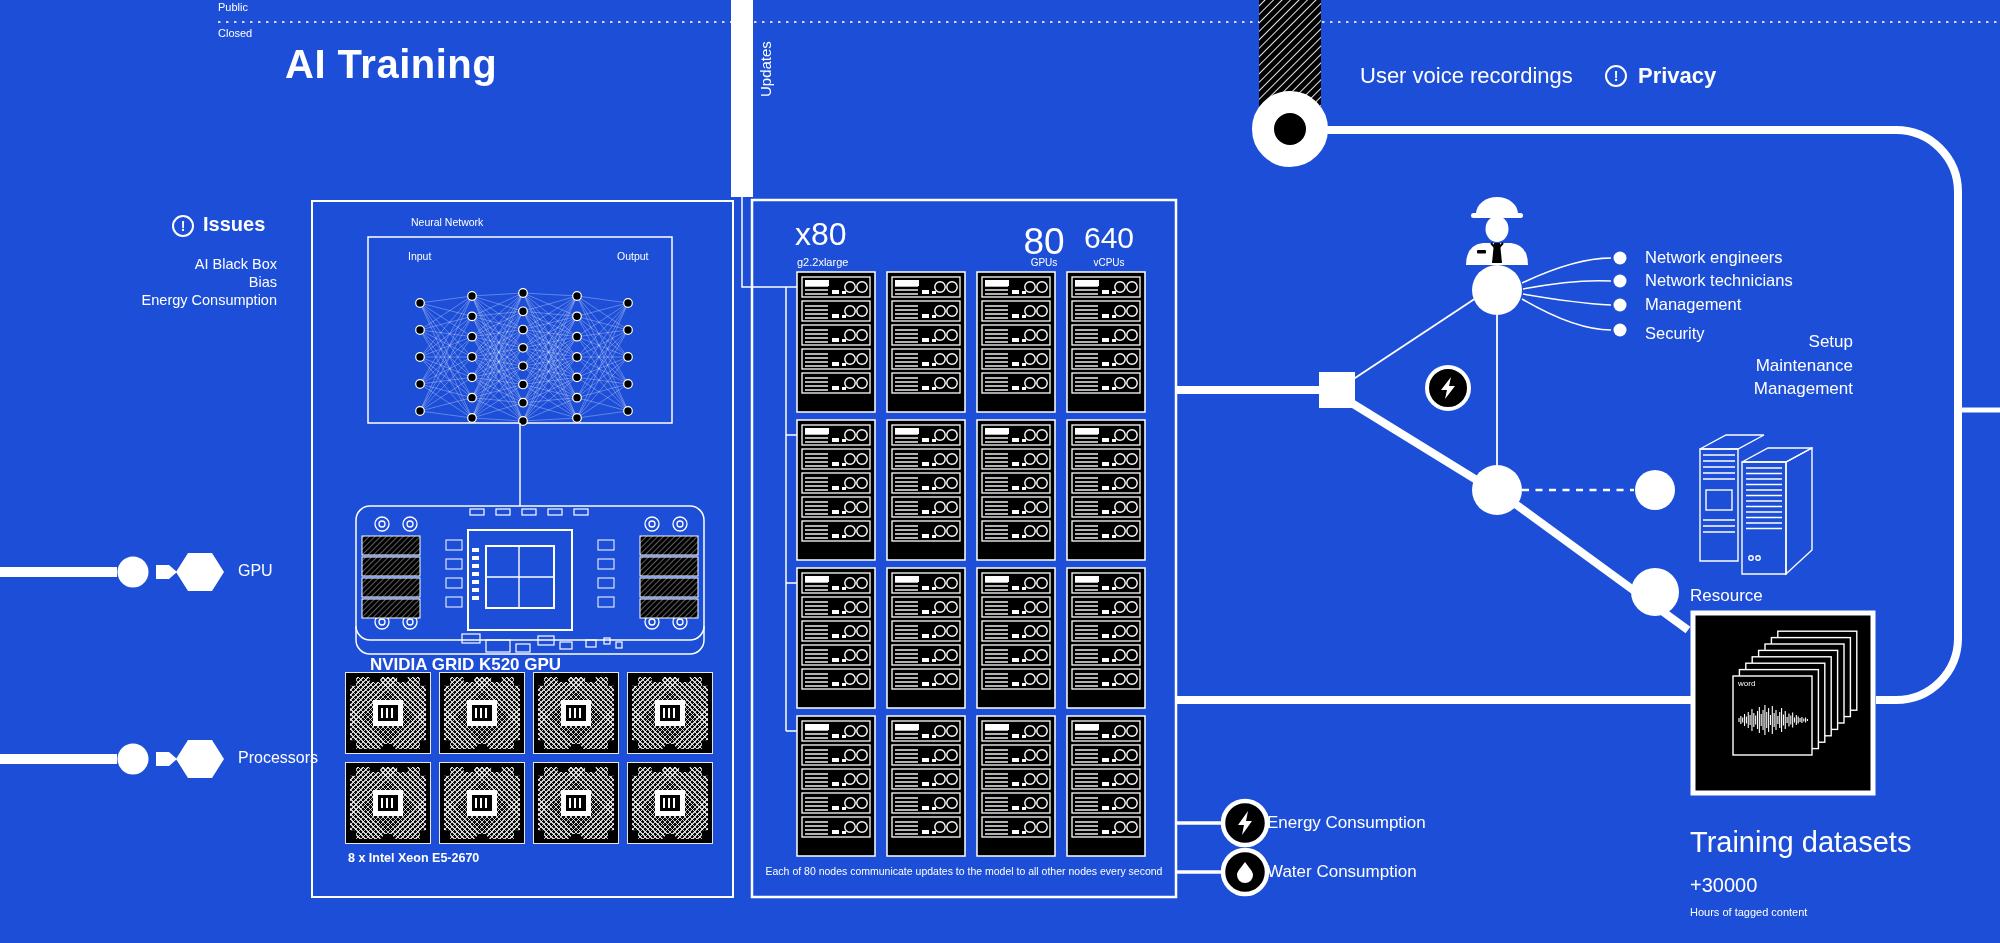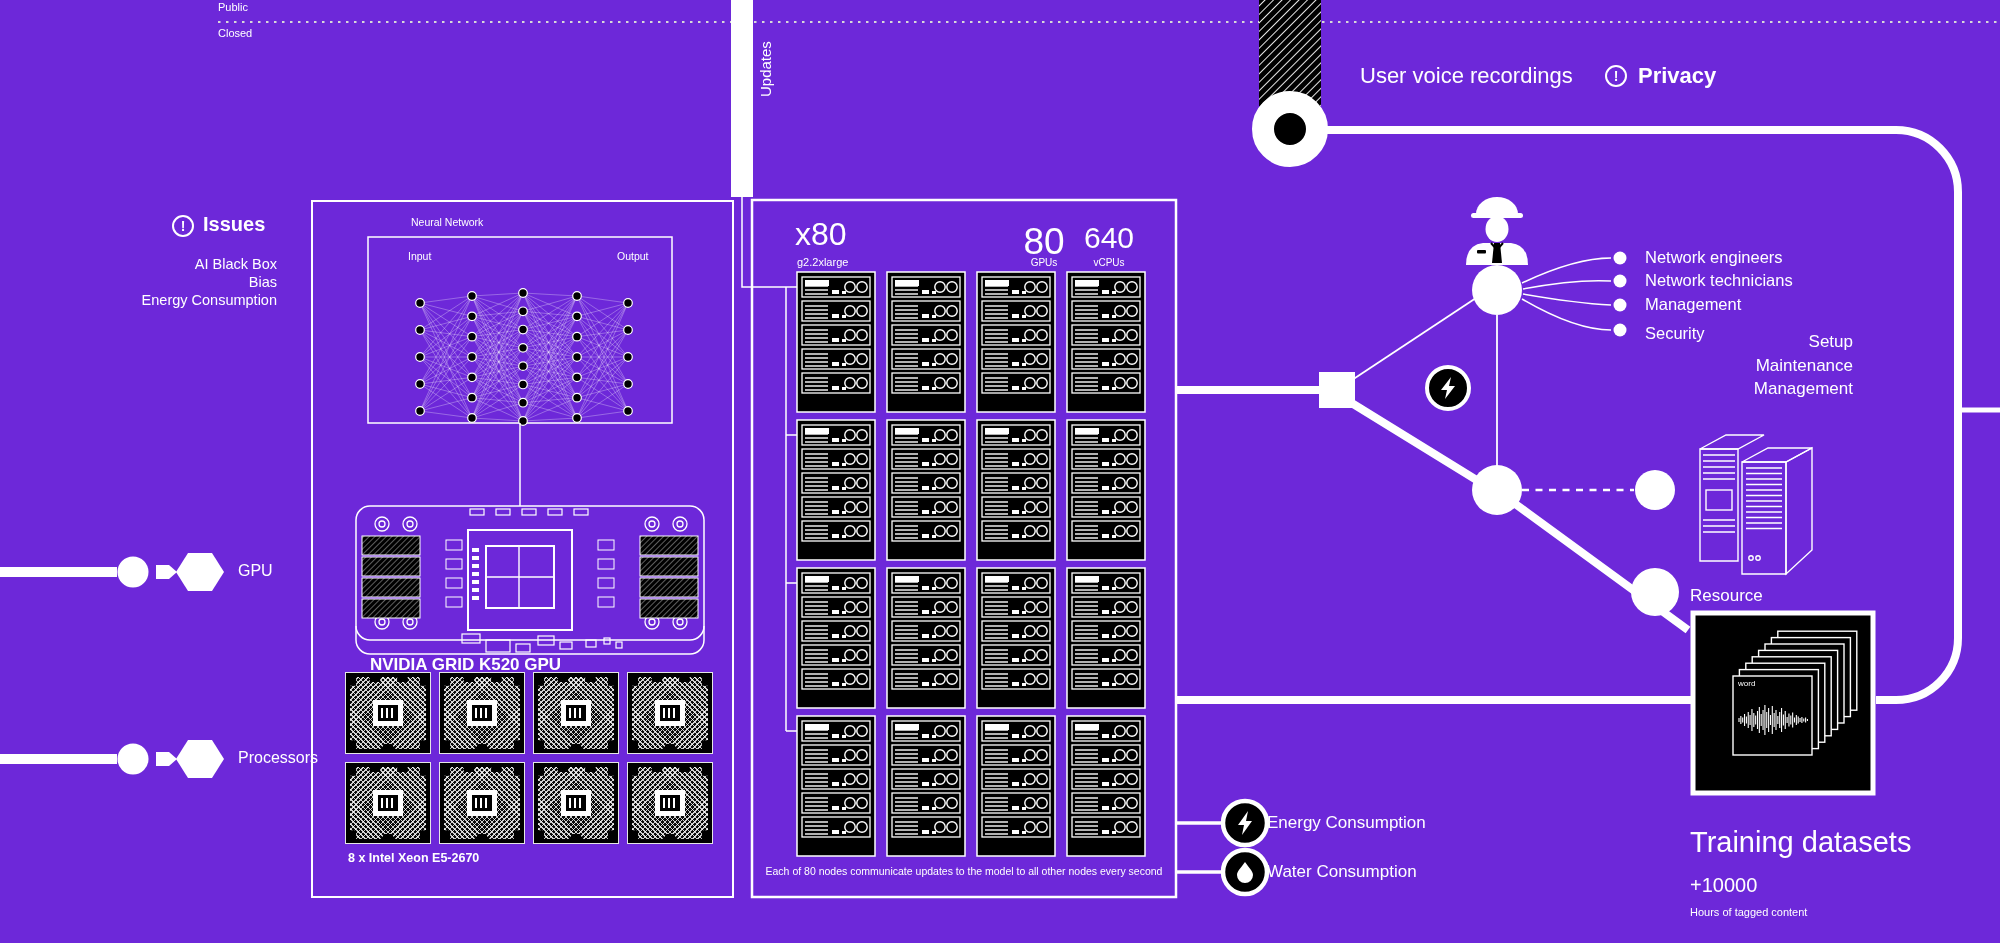--- a/index.html
+++ b/index.html
@@ -1,16 +1,16 @@
 <!DOCTYPE html>
 <html><head>
 <meta charset="utf-8">
 <style>
   html,body{margin:0;padding:0;background:#000;}
-  #app{position:relative;width:2000px;height:943px;background:#6d28d9;overflow:hidden;
+  #app{position:relative;width:2000px;height:943px;background:#1d4ed8;overflow:hidden;
        font-family:"Liberation Sans",sans-serif;color:#fff;}
   #diagram{position:absolute;left:0;top:0;}
   .lbl{position:absolute;white-space:nowrap;}
   .tiny{font-size:11px;}
   .med{font-size:17px;}
   .big-title{font-size:40px;font-weight:bold;letter-spacing:.5px;}
   .circle-alert{position:absolute;width:22px;height:22px;border:2px solid #fff;border-radius:50%;
       display:flex;align-items:center;justify-content:center;font-size:14px;font-weight:bold;box-sizing:border-box;}
   .right-align{text-align:right;}
   
@@ -1218,20 +1218,21 @@
     <g>
       <line x1="0" y1="759" x2="117" y2="759" stroke="#fff" stroke-width="10"></line>
       <circle cx="133" cy="759" r="15.5" fill="#fff"></circle>
       <polygon points="156,752 169,752 177,759 169,766 156,766" fill="#fff"></polygon>
       <polygon points="188,740 212,740 224,759 212,778 188,778 176,759" fill="#fff"></polygon>
     </g>
   </svg>
 
   <div class="lbl tiny" style="left:218px;top:1px;">Public</div>
   <div class="lbl tiny" style="left:218px;top:27px;">Closed</div>
+  <div class="lbl big-title" style="left:285px;top:42px;">AI Training</div>
   <div class="lbl" style="left:757px;top:97px;transform-origin:0 0;transform:rotate(-90deg);font-size:15px;">Updates</div>
 
   <div class="lbl" style="left:1360px;top:63px;font-size:22px;">User voice recordings</div>
   <div class="circle-alert" style="left:1605px;top:65px;">!</div>
   <div class="lbl" style="left:1638px;top:63px;font-size:22px;font-weight:bold;">Privacy</div>
 
   <div class="circle-alert" style="left:172px;top:215px;">!</div>
   <div class="lbl" style="left:203px;top:213px;font-size:20px;font-weight:bold;">Issues</div>
   <div class="lbl right-align" style="left:60px;top:255px;width:217px;font-size:14.5px;line-height:18px;">
     <div>AI Black Box</div>
@@ -1267,21 +1268,21 @@
   <div class="lbl right-align" style="right:147px;top:330px;font-size:17px;line-height:23.5px;">
     <div>Setup</div>
     <div>Maintenance</div>
     <div>Management</div>
   </div>
 
   <div class="lbl med" style="left:1690px;top:586px;">Resource</div>
 
   <div class="word-tag">word</div>
   <div class="lbl" style="left:1690px;top:826px;font-size:29px;">Training datasets</div>
-  <div class="lbl" style="left:1690px;top:874px;font-size:20px;font-weight:500;">+10000</div>
+  <div class="lbl" style="left:1690px;top:874px;font-size:20px;font-weight:500;">+30000</div>
   <div class="lbl" style="left:1690px;top:906px;font-size:11px;">Hours of tagged content</div>
 
   <div id="chips">
       <div class="chip" style="left: 0px; top: 0px;">
         <div class="chip-hatch"></div>
         <div class="chip-core">
           <div class="chip-die"></div>
         </div>
       </div>
       <div class="chip" style="left: 94px; top: 0px;">

